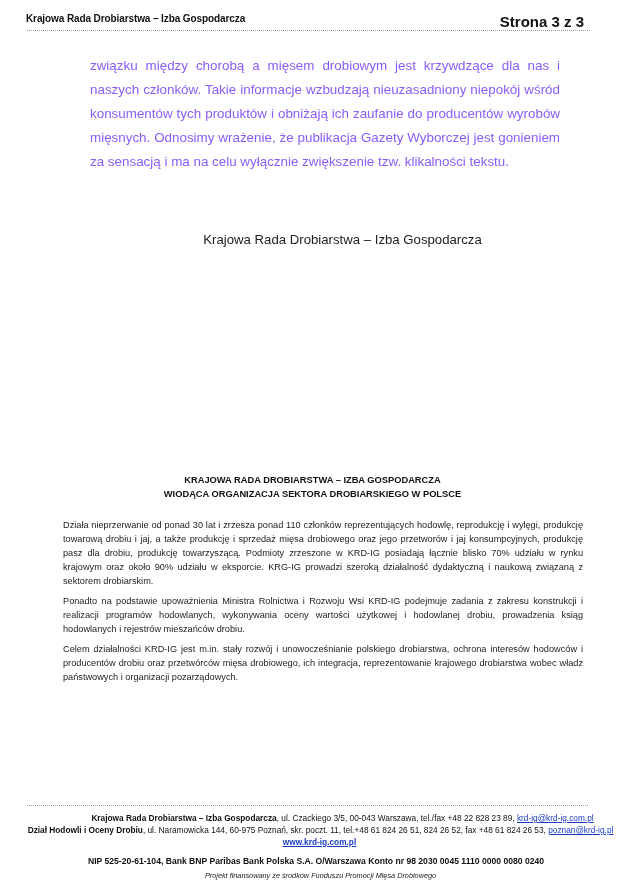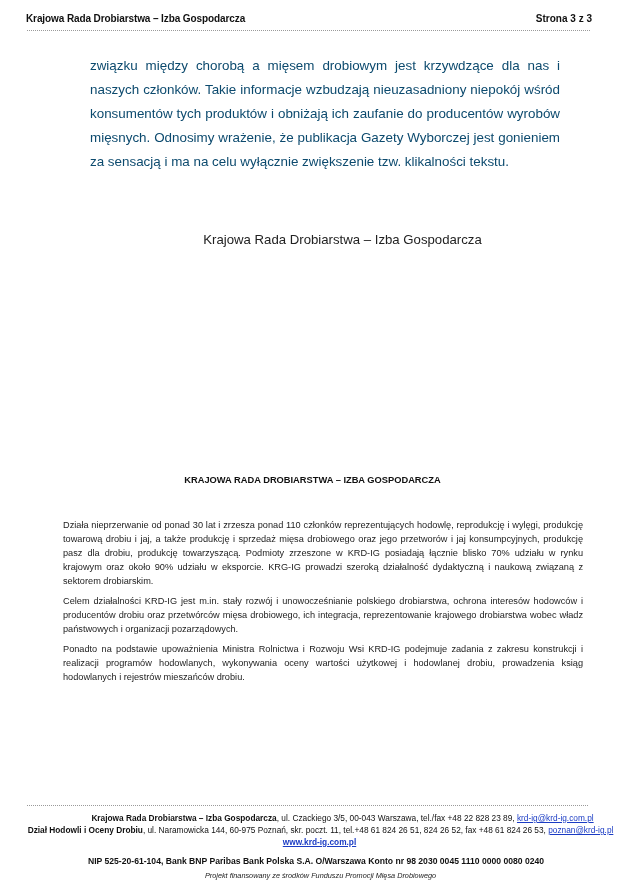--- a/index.html
+++ b/index.html
@@ -1,23 +1,23 @@
 <!DOCTYPE html>
 <html><head>
   <meta charset="utf-8">
   <style>
     html, body { margin: 0; padding: 0; background: #ffffff; }
     body { width: 625px; height: 889px; position: relative; overflow: hidden; color: #1a1a1a; font-family: "Liberation Sans", sans-serif; }
     .abs { position: absolute; }
 
     .hdr-left { left: 26px; top: 13px; font-size: 10px; font-weight: bold; color: #111; letter-spacing: -0.1px; }
-    .hdr-right { right: 33px; top: 13px; font-size: 10px; font-weight: bold; color: #111; }
+    .hdr-right { right: 41px; top: 13px; font-size: 15px; font-weight: bold; color: #111; }
     .hdr-rule { left: 27px; top: 30px; width: 563px; height: 0; border-top: 1px dotted #9a9a9a; }
 
-    .body-text { left: 90px; top: 54px; width: 470px; font-size: 13.4px; line-height: 24px; text-align: justify; color: #0c4a6e; }
+    .body-text { left: 90px; top: 54px; width: 470px; font-size: 13.4px; line-height: 24px; text-align: justify; color: #8b5cf6; }
     .body-text p { margin: 0; }
 
     .signature { left: 0; top: 232px; width: 625px; text-align: center; font-size: 13.2px; color: #222; padding-left: 60px; box-sizing: border-box; }
 
     .about-title { left: 0; top: 473px; width: 625px; text-align: center; font-size: 9.3px; font-weight: bold; line-height: 14px; color: #111; }
 
     .about-body { left: 63px; top: 518px; width: 520px; font-size: 9.2px; line-height: 14px; text-align: justify; color: #222; }
     .about-body p { margin: 0 0 6px 0; }
 
     .ftr-rule { left: 27px; top: 805px; width: 561px; height: 0; border-top: 1px dotted #9a9a9a; }
@@ -38,26 +38,27 @@
 <div class="abs hdr-rule"></div>
 
 <div class="abs body-text">
   <p>związku między chorobą a mięsem drobiowym jest krzywdzące dla nas i naszych członków. Takie informacje wzbudzają nieuzasadniony niepokój wśród konsumentów tych produktów i obniżają ich zaufanie do producentów wyrobów mięsnych. Odnosimy wrażenie, że publikacja Gazety Wyborczej jest gonieniem za sensacją i ma na celu wyłącznie zwiększenie tzw. klikalności tekstu.</p>
 </div>
 
 <div class="abs signature">Krajowa Rada Drobiarstwa – Izba Gospodarcza</div>
 
 <div class="abs about-title">
   <div>KRAJOWA RADA DROBIARSTWA – IZBA GOSPODARCZA</div>
+  <div>WIODĄCA ORGANIZACJA SEKTORA DROBIARSKIEGO W POLSCE</div>
 </div>
 
 <div class="abs about-body">
   <p>Działa nieprzerwanie od ponad 30 lat i zrzesza ponad 110 członków reprezentujących hodowlę, reprodukcję i wylęgi, produkcję towarową drobiu i jaj, a także produkcję i sprzedaż mięsa drobiowego oraz jego przetworów i jaj konsumpcyjnych, produkcję pasz dla drobiu, produkcję towarzyszącą. Podmioty zrzeszone w KRD-IG posiadają łącznie blisko 70% udziału w rynku krajowym oraz około 90% udziału w eksporcie. KRG-IG prowadzi szeroką działalność dydaktyczną i naukową związaną z sektorem drobiarskim.</p>
+  <p>Ponadto na podstawie upoważnienia Ministra Rolnictwa i Rozwoju Wsi KRD-IG podejmuje zadania z zakresu konstrukcji i realizacji programów hodowlanych, wykonywania oceny wartości użytkowej i hodowlanej drobiu, prowadzenia ksiąg hodowlanych i rejestrów mieszańców drobiu.</p>
   <p>Celem działalności KRD-IG jest m.in. stały rozwój i unowocześnianie polskiego drobiarstwa, ochrona interesów hodowców i producentów drobiu oraz przetwórców mięsa drobiowego, ich integracja, reprezentowanie krajowego drobiarstwa wobec władz państwowych i organizacji pozarządowych.</p>
-  <p>Ponadto na podstawie upoważnienia Ministra Rolnictwa i Rozwoju Wsi KRD-IG podejmuje zadania z zakresu konstrukcji i realizacji programów hodowlanych, wykonywania oceny wartości użytkowej i hodowlanej drobiu, prowadzenia ksiąg hodowlanych i rejestrów mieszańców drobiu.</p>
 </div>
 
 <div class="abs ftr-rule"></div>
 
 <div class="abs ftr-lines">
   <div class="ftr-line1"><b>Krajowa Rada Drobiarstwa – Izba Gospodarcza</b><span>, ul. Czackiego 3/5, 00-043 Warszawa, tel./fax +48 22 828 23 89, </span><a>krd-ig@krd-ig.com.pl</a></div>
   <div class="ftr-line2"><b>Dział Hodowli i Oceny Drobiu</b><span>, ul. Naramowicka 144, 60-975 Poznań, skr. poczt. 11, tel.+48  61 824 26 51, 824 26 52,  fax +48 61 824 26 53, </span><a>poznan@krd-ig.pl</a></div>
   <div class="ftr-url"><a>www.krd-ig.com.pl</a></div>
 </div>
 

